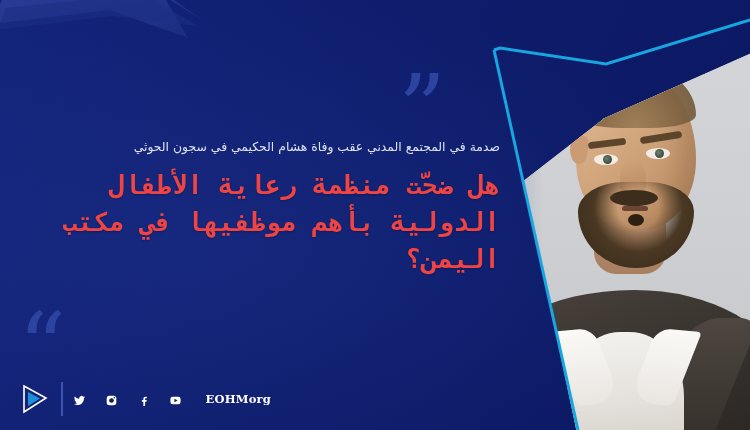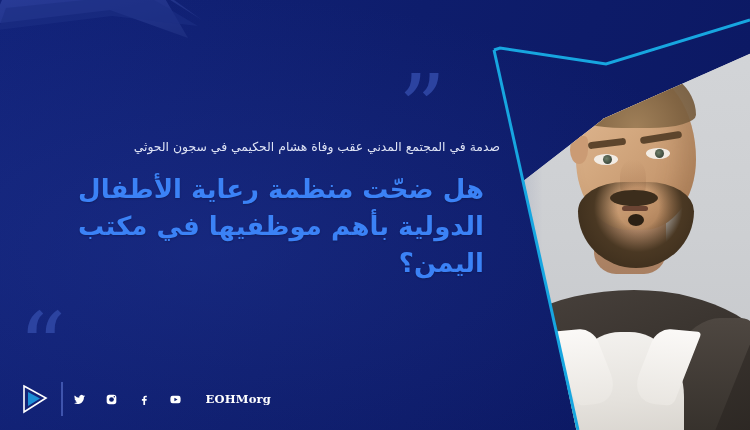--- a/index.html
+++ b/index.html
@@ -70,26 +70,27 @@
   .kicker {
     color: #dfe4f5;
     font-size: 12.4px;
     font-weight: 400;
     letter-spacing: 0px;
     line-height: 1.4;
     margin: 0 0 14px 0;
     white-space: nowrap;
   }
   .headline {
-    color: #3b82f6;
+    color: #ef4444;
     font-size: 26px;
     font-weight: 700;
     line-height: 1.42;
-    margin: 16px;
+    margin: 0;
     text-shadow: 0 1px 2px rgba(0,0,0,0.22);
+    font-family: Liberation Mono, monospace;
   }
 
   
   .photo-wrap {
     position: absolute;
     left: 470px;
     top: 0;
     width: 280px;
     height: 430px;
     overflow: hidden;
@@ -316,21 +317,21 @@
     margin: 0 11px 0 13px;
   }
   .contact {
     display: flex;
     flex-direction: column;
     justify-content: center;
     gap: 3px;
   }
   .social-row {
     display: flex;
-    align-items: center;
+    align-items: flex-end;
     gap: 21px;
   }
   .social-row .handle {
     color: #ffffff;
     font-size: 11.5px;
     font-weight: 700;
     font-family: "DejaVu Serif", "Liberation Serif", serif;
     letter-spacing: 0.2px;
     margin-left: 4px;
   }

